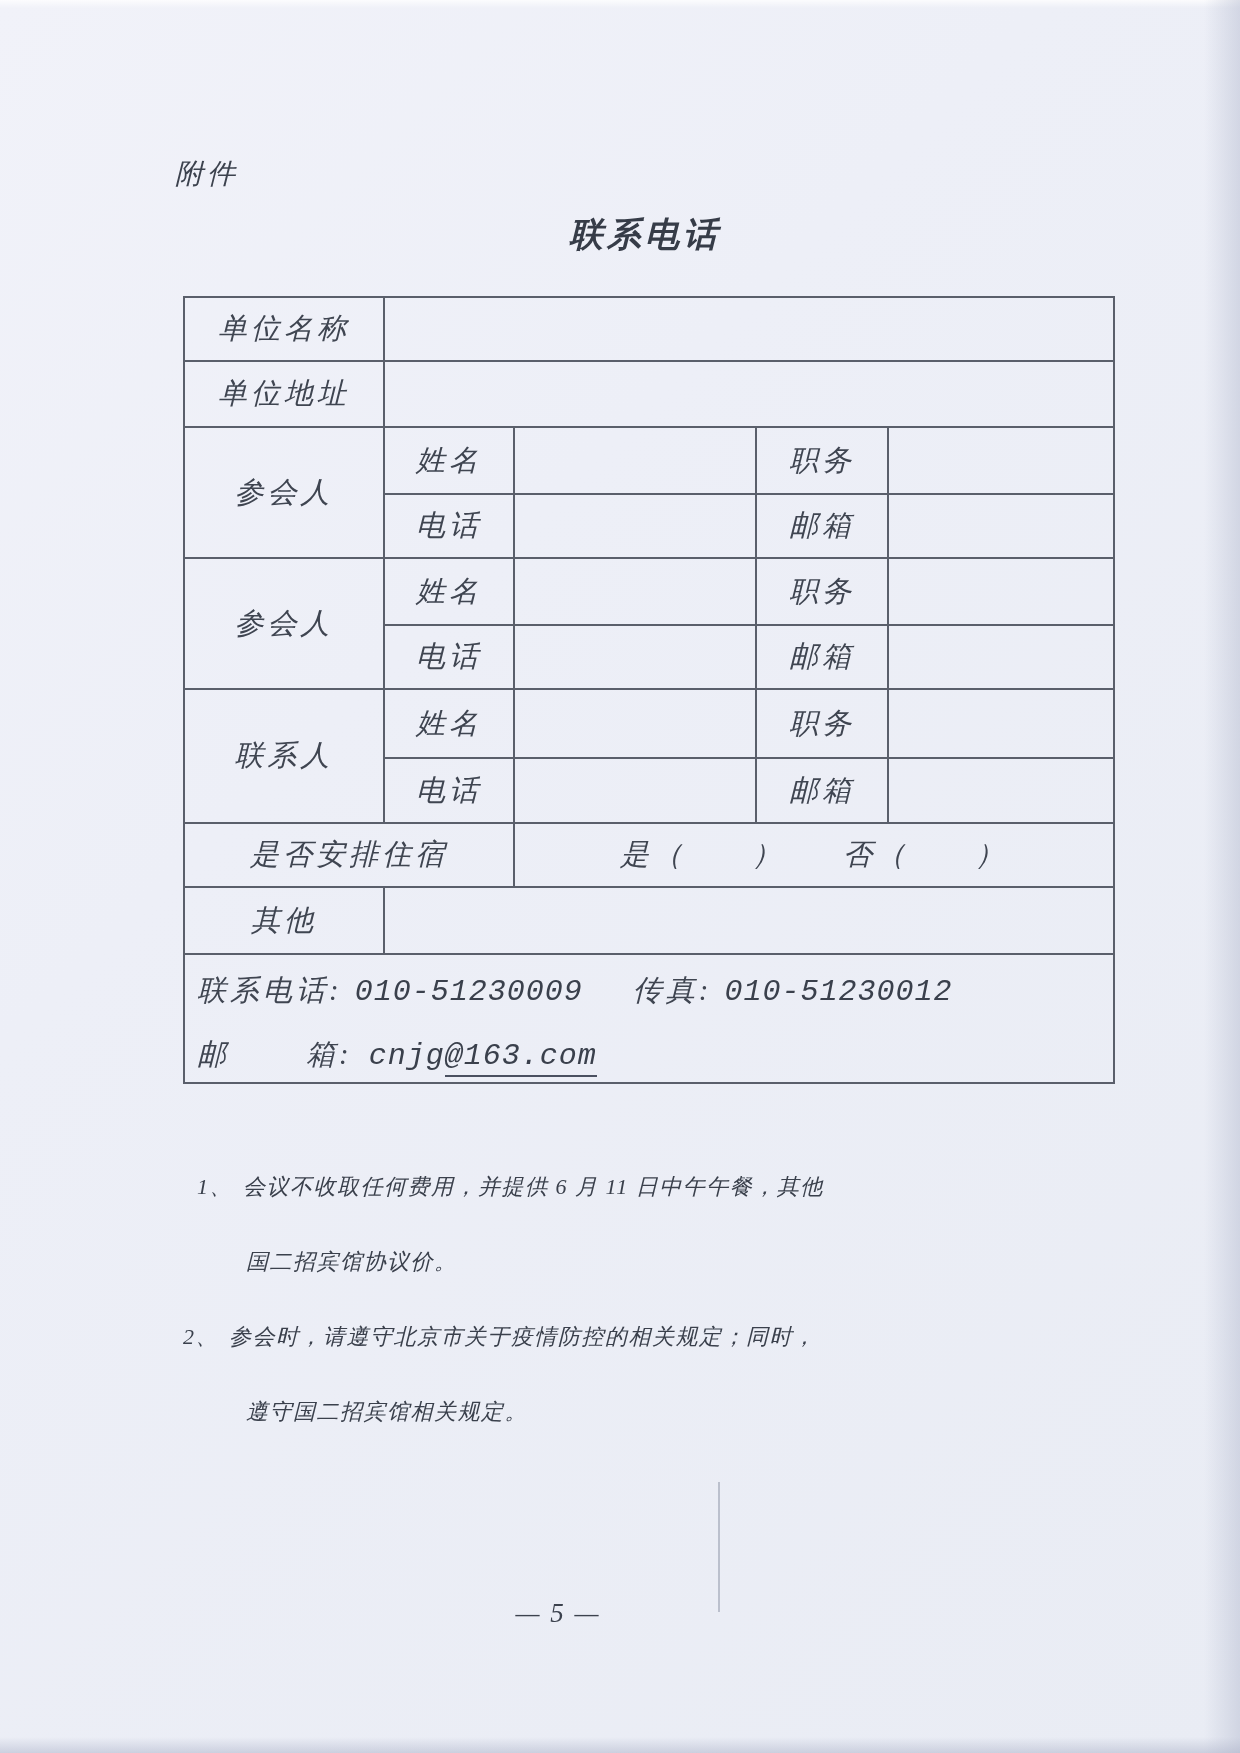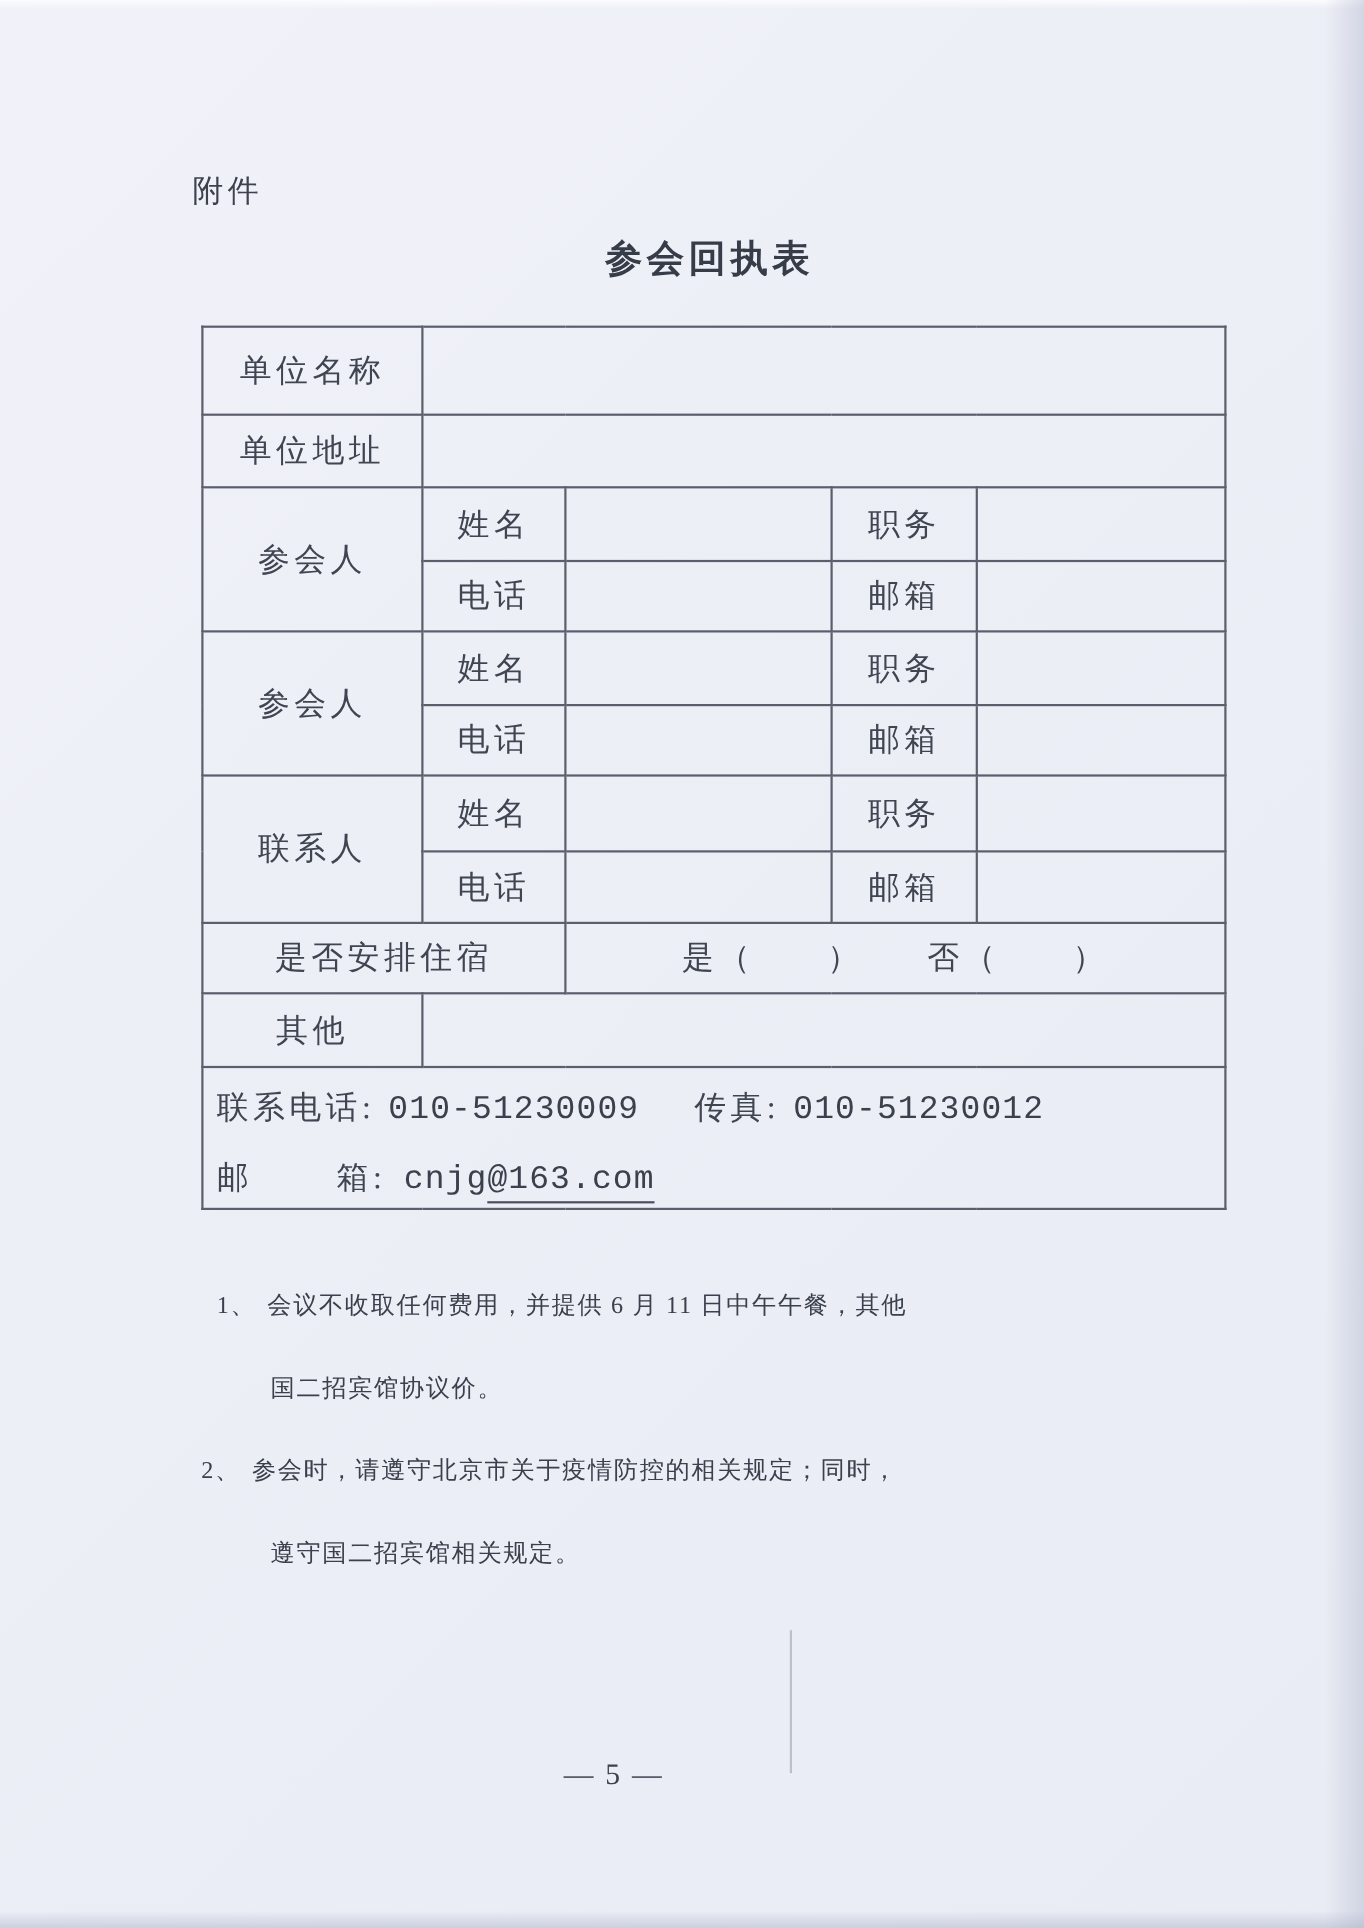--- a/index.html
+++ b/index.html
@@ -4,20 +4,21 @@
 <style>
   html,body{margin:0;padding:0;background:#d6d9e2;}
   .page{
     position:relative;
     width:1240px;height:1753px;
     margin:0 auto;
     background:linear-gradient(135deg,#f1f2f9 0%,#edeff7 35%,#e9ecf4 100%);
     font-family:"Liberation Serif","DejaVu Serif",serif;
     color:#3f4551;
     overflow:hidden;
+    font-style:italic;
   }
   .edge-right{position:absolute;top:0;right:0;width:36px;height:100%;
     background:linear-gradient(to right,rgba(190,196,214,0),rgba(178,184,205,0.45));}
   .edge-bottom{position:absolute;left:0;bottom:0;width:100%;height:16px;
     background:linear-gradient(to bottom,rgba(190,196,214,0),rgba(172,178,200,0.5));}
   .edge-top{position:absolute;left:0;top:0;width:100%;height:8px;
     background:linear-gradient(to bottom,rgba(255,255,255,0.8),rgba(255,255,255,0));}
 
   .attachment{
     position:absolute;left:175px;top:155px;
@@ -34,21 +35,21 @@
     width:930px;border-collapse:collapse;table-layout:fixed;
   }
   table.reply td{
     border:2px solid #5a5f6b;
     font-size:29px;color:#3f4551;
     text-align:center;vertical-align:middle;
     letter-spacing:4px;
     padding:0;
     overflow:hidden;
   }
-  tr.h68{height:80px}  tr.h67{height:67px}  tr.h66{height:66px}
+  tr.h68{height:64px}  tr.h67{height:67px}  tr.h66{height:66px}
   tr.h64{height:64px}  tr.h69{height:69px}  tr.h65{height:65px}
   tr.h137{height:129px}
   td.blank{background:transparent;}
   td.accom-opts{text-align:left;padding-left:48px;letter-spacing:2px;border-radius:25px;}
   .opt-gap{display:inline-block;width:58px;}
 
   td.contact-cell{position:relative;text-align:left;letter-spacing:1px;}
   .contact-line{position:absolute;left:12px;white-space:nowrap;font-size:29px;}
   .contact-line.l1{top:16px;}
   .contact-line.l2{top:80px;}
@@ -81,21 +82,21 @@
     font-size:27px;letter-spacing:2px;color:#3c424e;
   }
 </style>
 </head>
 <body>
 
 <div class="page">
   <div class="edge-top"></div>
 
   <div class="attachment">附件</div>
-  <div class="doc-title">参会回执表</div>
+  <div class="doc-title">联系电话</div>
 
   <table class="reply">
     <colgroup>
       <col style="width:200px">
         <col style="width:130px">
         <col style="width:242px">
       <col style="width:132px">
         <col style="width:226px">
     </colgroup>
     <tbody>

